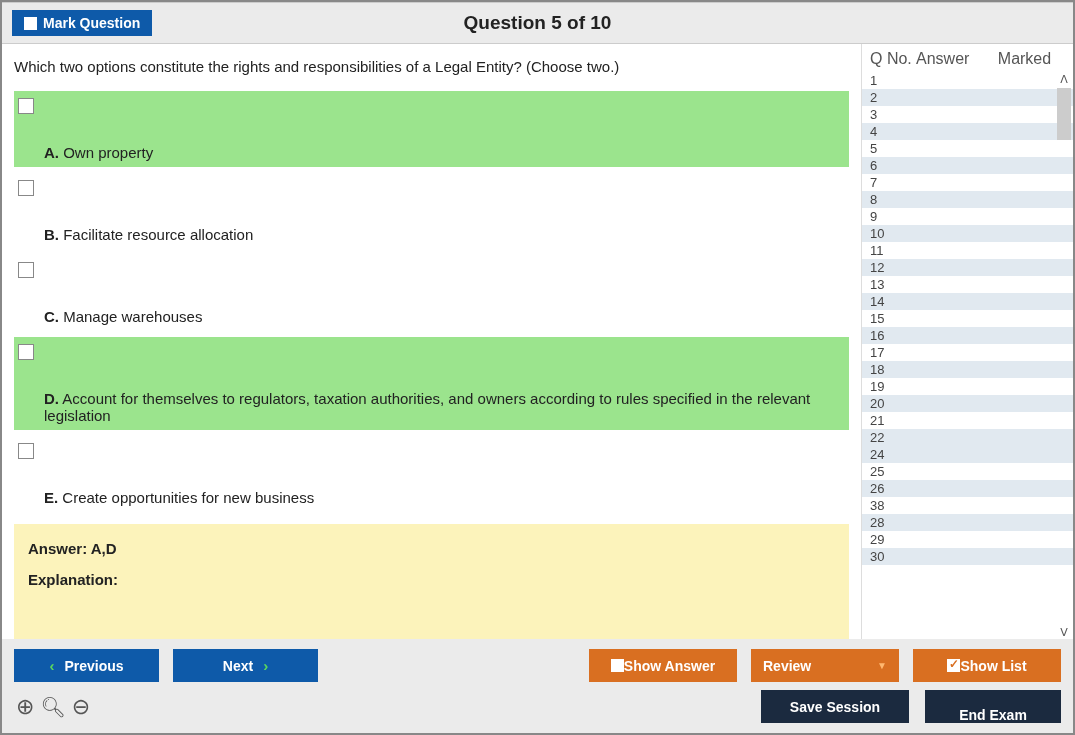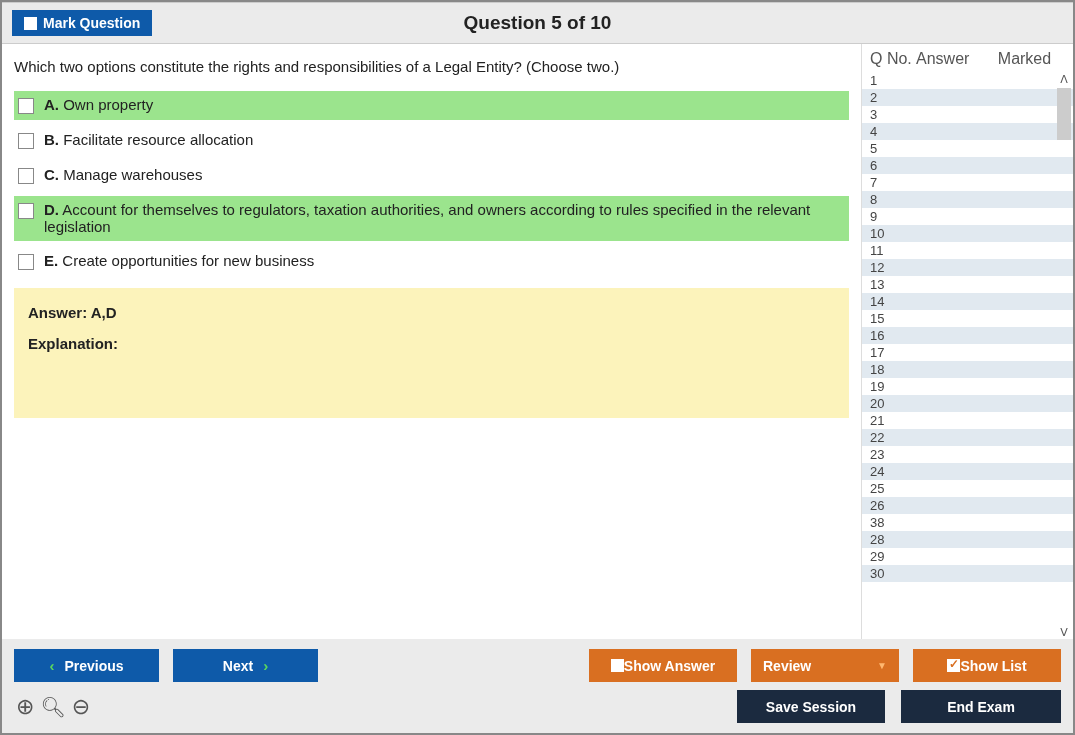--- a/index.html
+++ b/index.html
@@ -12,21 +12,21 @@
   .header { background: #ebebeb; border-top: 1px solid #ccc; border-bottom: 1px solid #ccc; height: 42px; display: flex; align-items: center; padding: 0 10px; position: relative; }
   .mark-btn { background: #0e5aa9; color: #fff; font-weight: bold; font-size: 14px; padding: 5px 12px; display: flex; align-items: center; gap: 6px; cursor: pointer; }
   .mark-btn .cb { width: 13px; height: 13px; background: #fff; display:inline-block; }
   .q-title { position: absolute; left: 50%; transform: translateX(-50%); font-size: 19px; font-weight: bold; color: #222; }
   .body { flex: 1; display: flex; overflow: hidden; }
   .main { flex: 1; padding: 14px 12px 0 12px; overflow-y: auto; }
   .question-text { font-size: 15px; color: #222; margin-bottom: 16px; }
   .option { display: flex; align-items: flex-start; padding: 5px 6px 6px 4px; font-size: 15px; margin-bottom: 6px; }
   .option.correct { background: #9be48d; }
   .option .cb { width: 16px; height: 16px; border: 1px solid #888; background: #fff; margin-right: 10px; margin-top: 2px; flex-shrink:0; cursor:pointer; }
-  .opt-label { color: #222; }
+  .opt-label { color: #222; margin-top: 48px; }
   .opt-letter { font-weight: bold; }
   .answer-box { background: #fcf3bb; padding: 16px 14px 66px 14px; margin-top: 12px; }
   .answer-box .ans { font-weight: bold; font-size: 15px; color: #222; margin-bottom: 14px; }
   .answer-box .expl { font-weight: bold; font-size: 15px; color: #222; }
   .side { width: 212px; background: #fff; border-left: 1px solid #ddd; display: flex; flex-direction: column; position:relative; }
   .side-head { display: flex; font-size: 16px; color: #555; padding: 6px 6px 4px 8px; }
   .side-head .c1 { width: 46px; }
   .side-head .c2 { width: 66px; }
   .side-head .c3 { flex:1; text-align:center; }
   .side-body { flex: 1; overflow: hidden; position: relative;}
@@ -120,21 +120,20 @@
           <div class="qrow">13</div>
           <div class="qrow alt">14</div>
           <div class="qrow">15</div>
           <div class="qrow alt">16</div>
           <div class="qrow">17</div>
           <div class="qrow alt">18</div>
           <div class="qrow">19</div>
           <div class="qrow alt">20</div>
           <div class="qrow">21</div>
           <div class="qrow alt">22</div>
-          <div class="qrow">23</div>
           <div class="qrow alt">24</div>
           <div class="qrow">25</div>
           <div class="qrow alt">26</div>
           <div class="qrow">38</div>
           <div class="qrow alt">28</div>
           <div class="qrow">29</div>
           <div class="qrow alt">30</div>
         </div>
     </div>
   </div>
@@ -164,18 +163,18 @@
       </div>
     </div>
     <div class="footer-row2">
       <span class="zoom">⊕</span>
       <span class="zoom" style="font-size:20px;">🔍︎</span>
       <span class="zoom">⊖</span>
       <div class="spacer"></div>
       <div class="btn btn-dark" style="width:148px; margin-right:14px;">
         <span>Save Session</span>
       </div>
-      <div class="btn btn-dark" style="width:160px;">
+      <div class="btn btn-dark" style="width:136px;align-items:flex-end;">
         <span>End Exam</span>
       </div>
     </div>
   </div>
 </div>
 
 </body></html>

